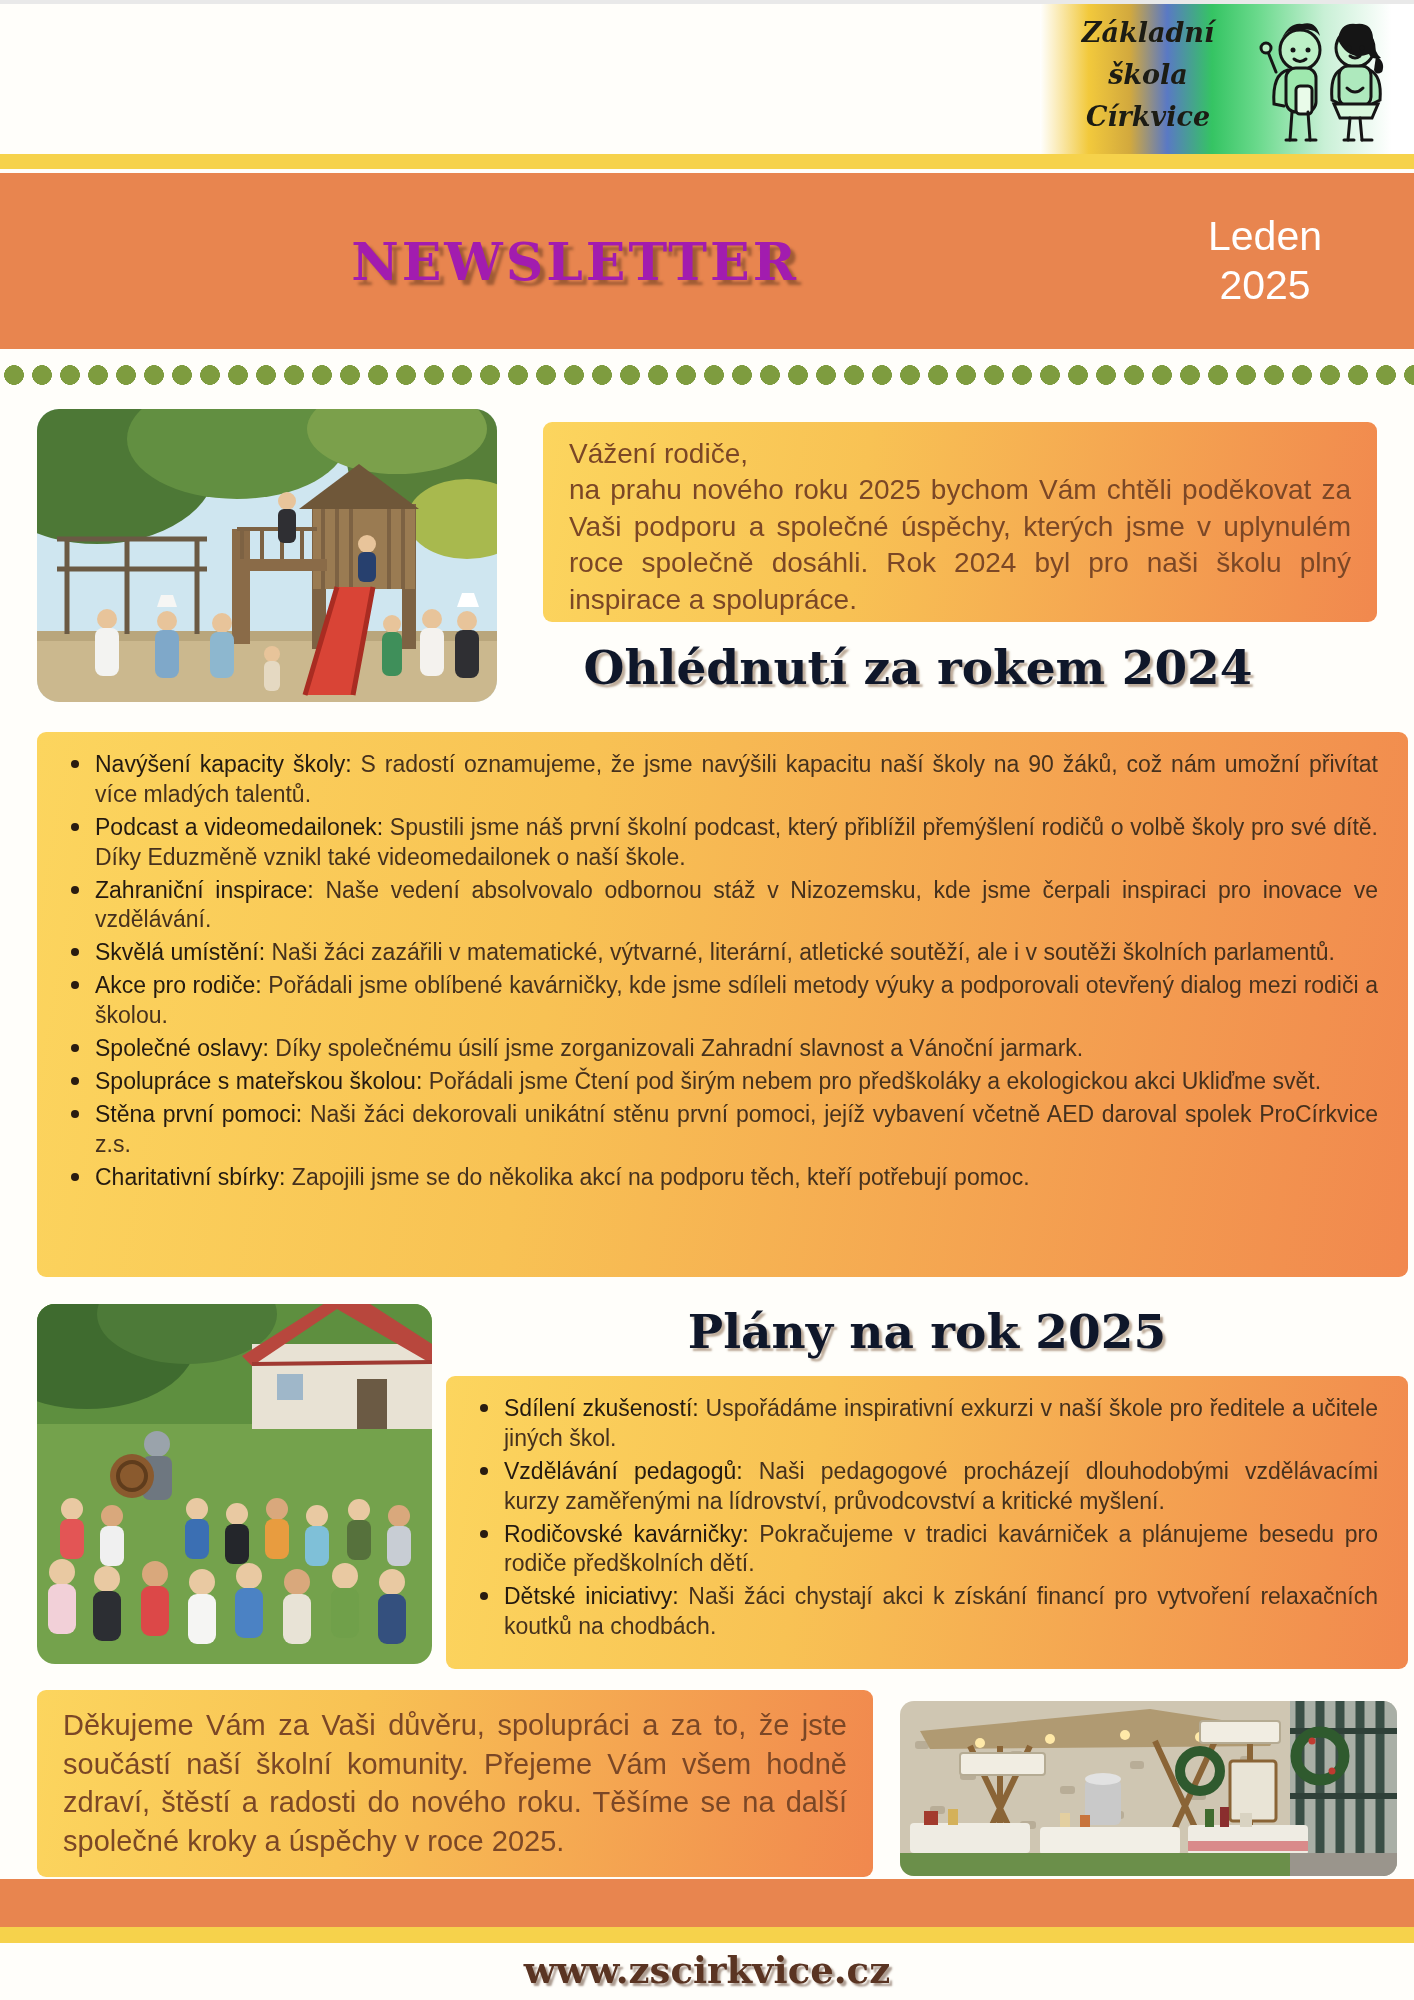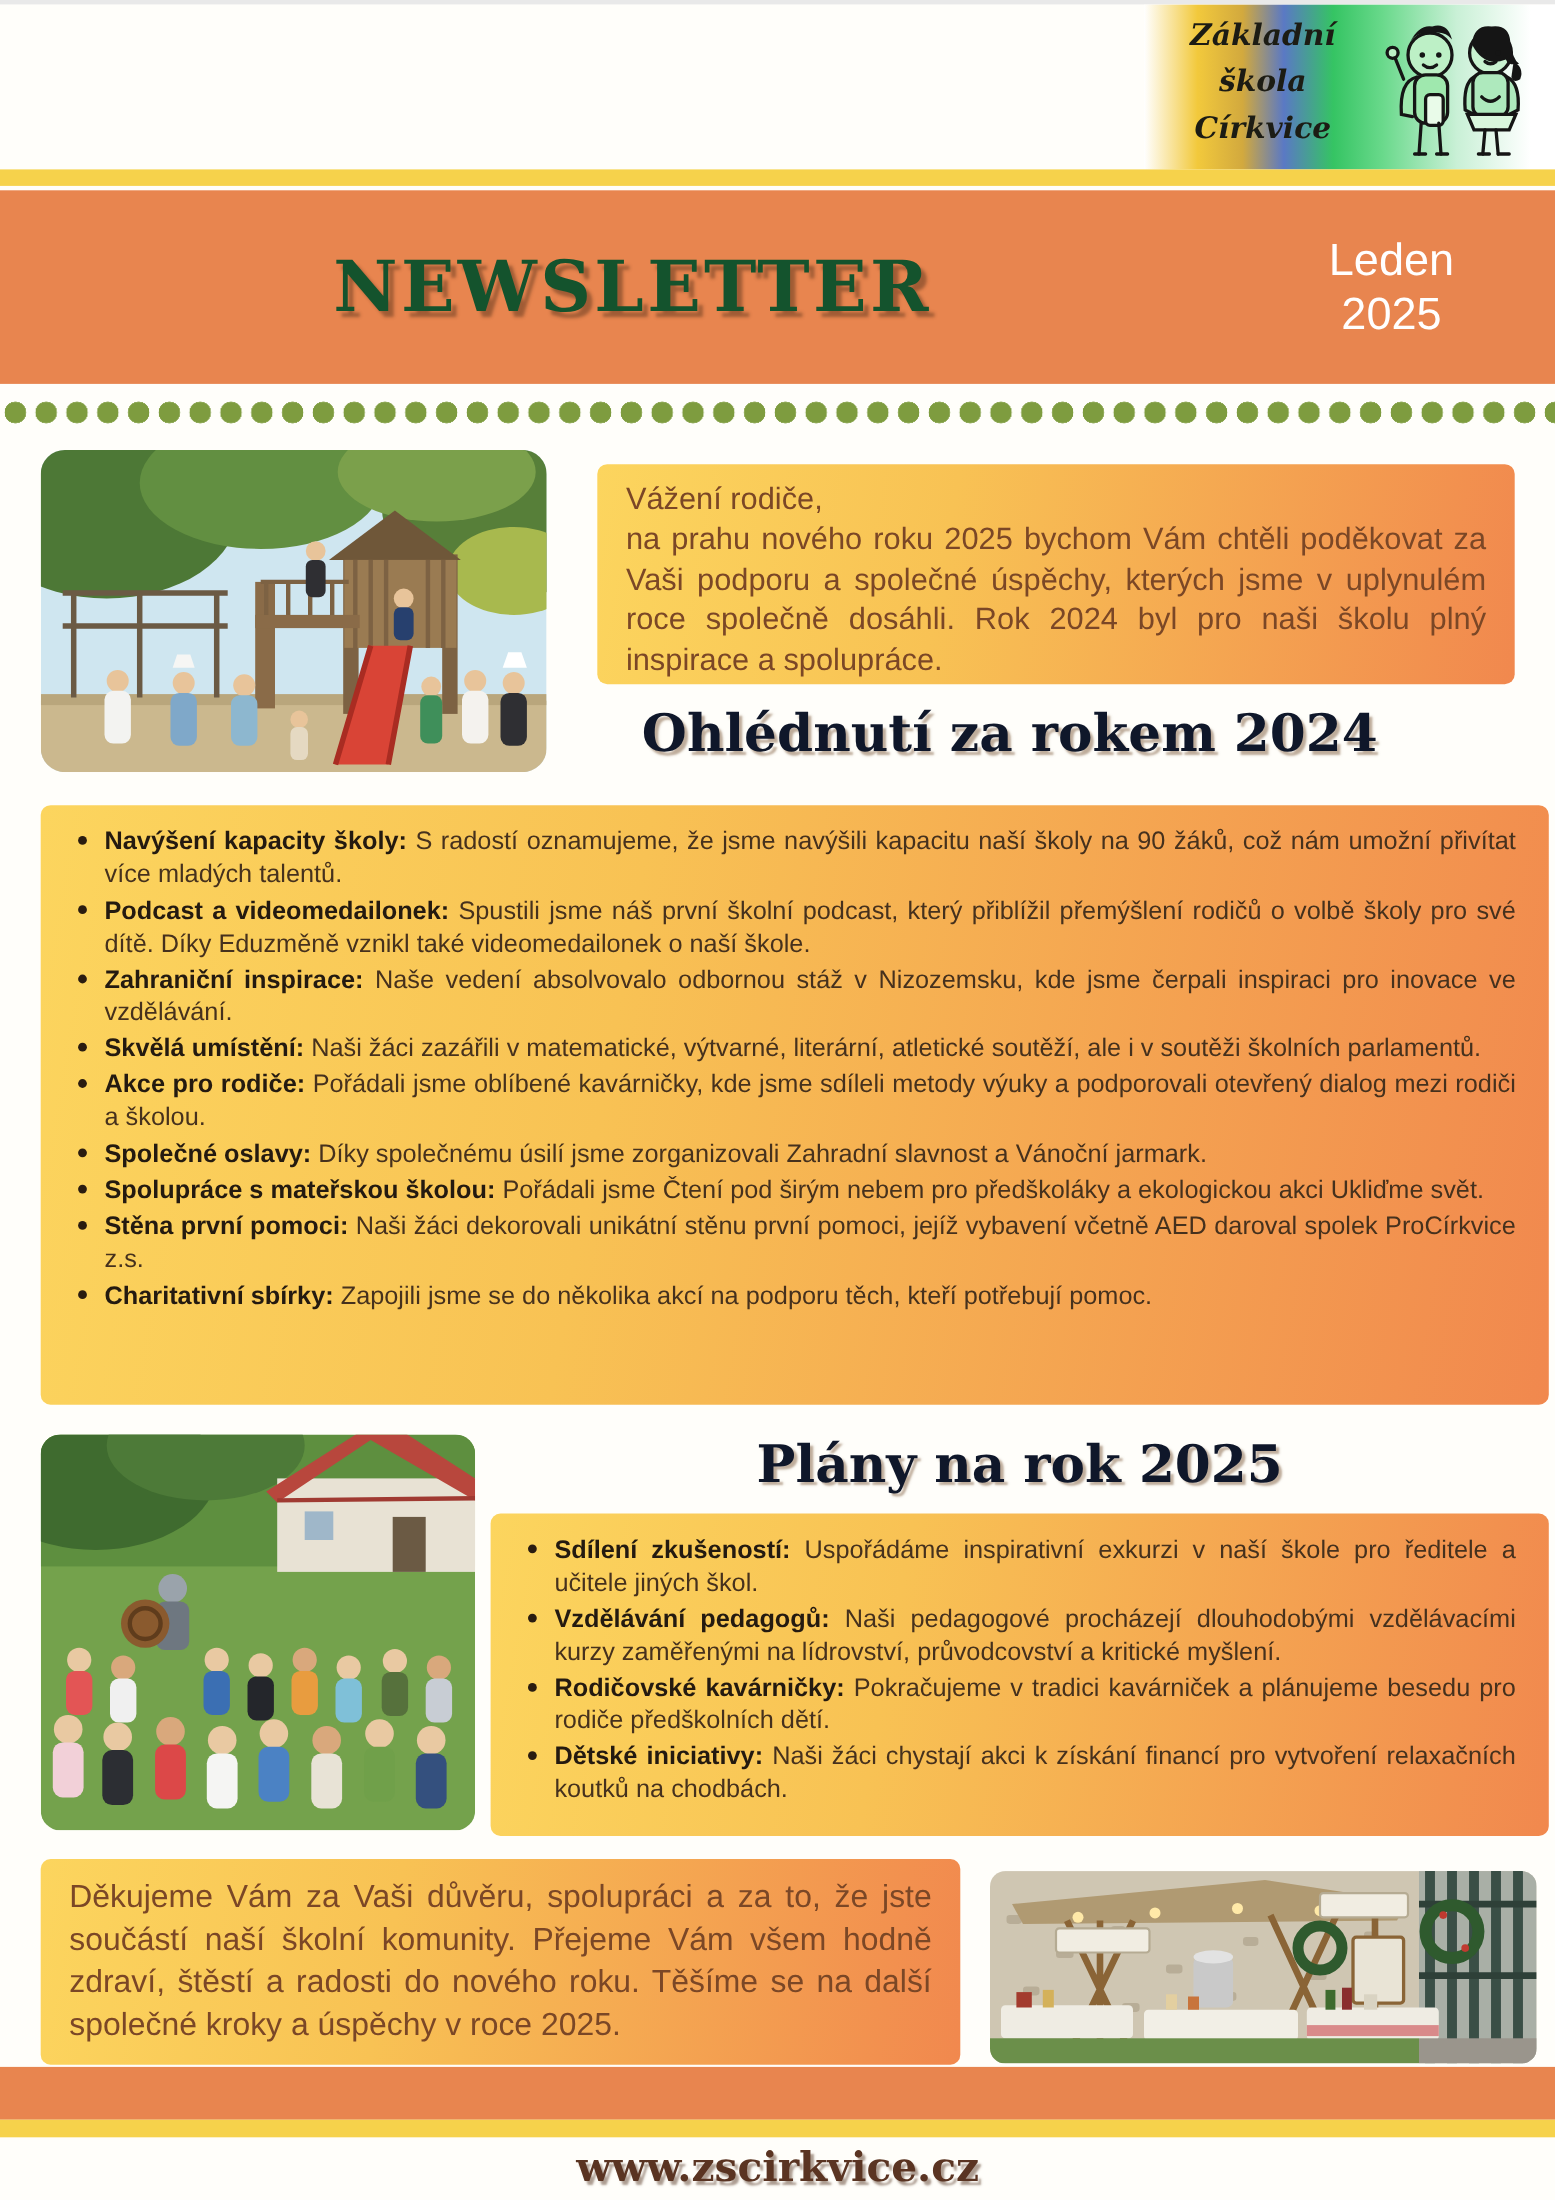--- a/index.html
+++ b/index.html
@@ -17,22 +17,22 @@
     position:absolute;left:18px;top:8px;width:180px;text-align:center;
     font-family:"DejaVu Serif",serif;font-style:italic;font-weight:bold;
     font-size:27px;line-height:1.55;color:#1c1c14;
   }
   .logo-kids{position:absolute;right:12px;top:4px;}
   .band-yellow-top{position:absolute;left:0;top:150px;width:1414px;height:15px;background:#f6d24b;}
   .band-orange-top{position:absolute;left:0;top:169px;width:1414px;height:176px;background:#e8854f;}
   .newsletter-title{
     position:absolute;left:0;top:169px;width:1150px;height:176px;
     display:flex;align-items:center;justify-content:center;
-    font-family:"DejaVu Serif",serif;font-weight:bold;font-size:64px;letter-spacing:3px;
-    color:#14532d;text-shadow:5px 5px 3px rgba(74,42,22,0.45);
+    font-family:"DejaVu Serif",serif;font-weight:bold;font-size:52px;letter-spacing:3px;
+    color:#a21caf;text-shadow:5px 5px 3px rgba(74,42,22,0.45);
   }
   .issue{
     position:absolute;left:1140px;top:169px;width:250px;height:176px;
     display:flex;flex-direction:column;align-items:center;justify-content:center;
     color:#ffffff;font-weight:normal;font-size:41px;line-height:1.2;
   }
   .dots{
     position:absolute;left:0;top:358px;width:1414px;height:26px;
     background-image:radial-gradient(circle 10px at 14px 13px,#7e9c3f 97%,rgba(0,0,0,0) 100%);
     background-size:28px 26px;background-repeat:repeat-x;
@@ -67,21 +67,21 @@
   .plans-box{left:446px;top:1372px;width:962px;min-height:293px;}
   .list-box ul{margin:0;padding:0;list-style:none;}
   .list-box li{
     position:relative;padding-left:48px;margin-bottom:3px;
     font-size:23px;line-height:1.3;text-align:justify;
   }
   .list-box li::before{
     content:"";position:absolute;left:24px;top:10px;width:8px;height:8px;
     border-radius:50%;background:#2a1c10;
   }
-  .li-lead{font-weight:bold;color:#241a10;}
+  .li-lead{font-weight:normal;color:#241a10;}
   .li-text{color:#46311d;}
   .closing{
     position:absolute;left:37px;top:1686px;width:836px;height:187px;
     padding:16px 26px;box-sizing:border-box;
     font-size:29px;line-height:1.33;color:#7b4726;text-align:justify;
   }
   
   .band-orange-bottom{position:absolute;left:0;top:1875px;width:1414px;height:48px;background:#e8854f;}
   .band-yellow-bottom{position:absolute;left:0;top:1923px;width:1414px;height:16px;background:#f6d24b;}
   .website{

